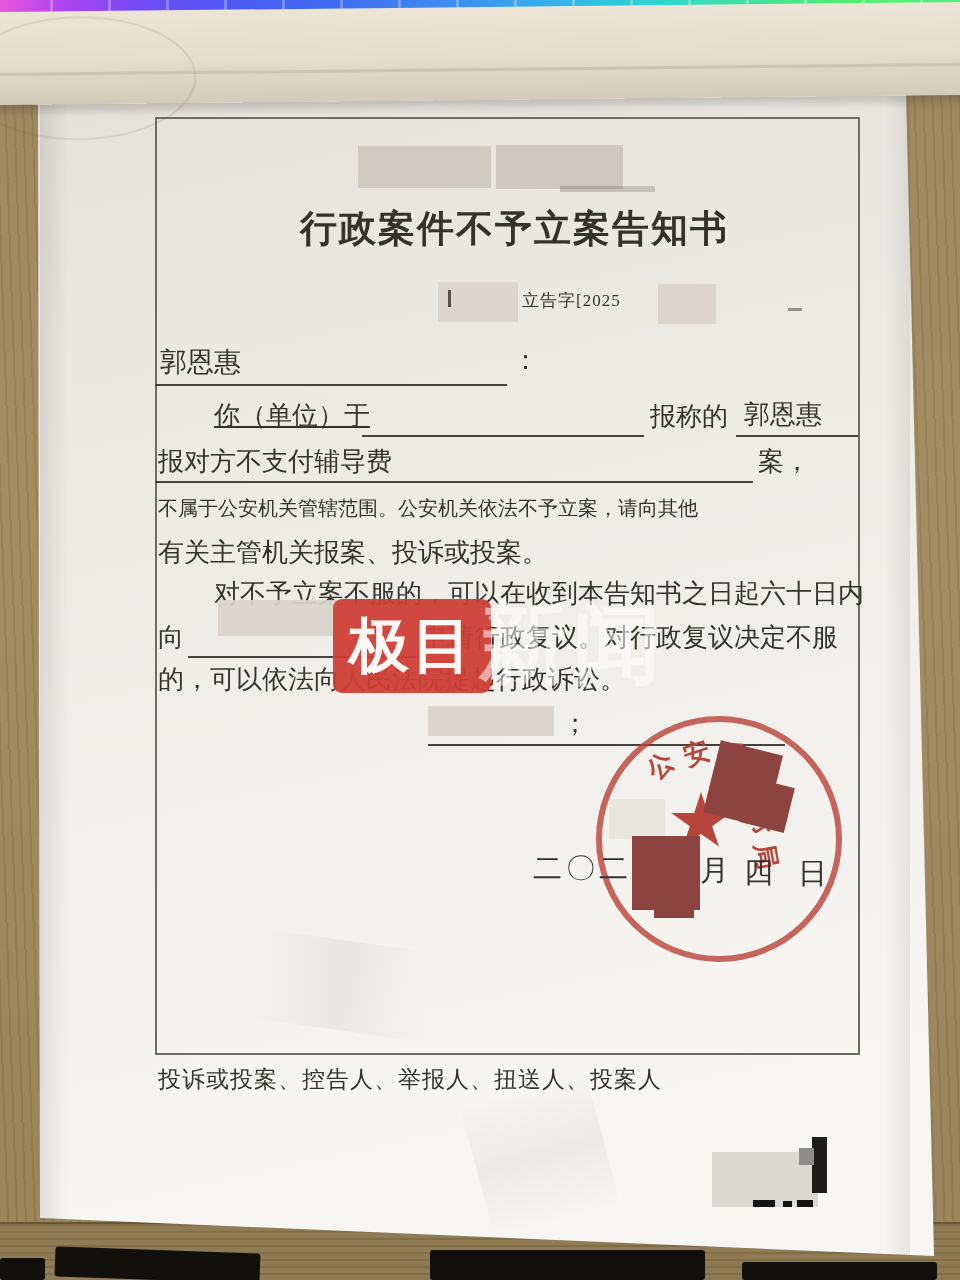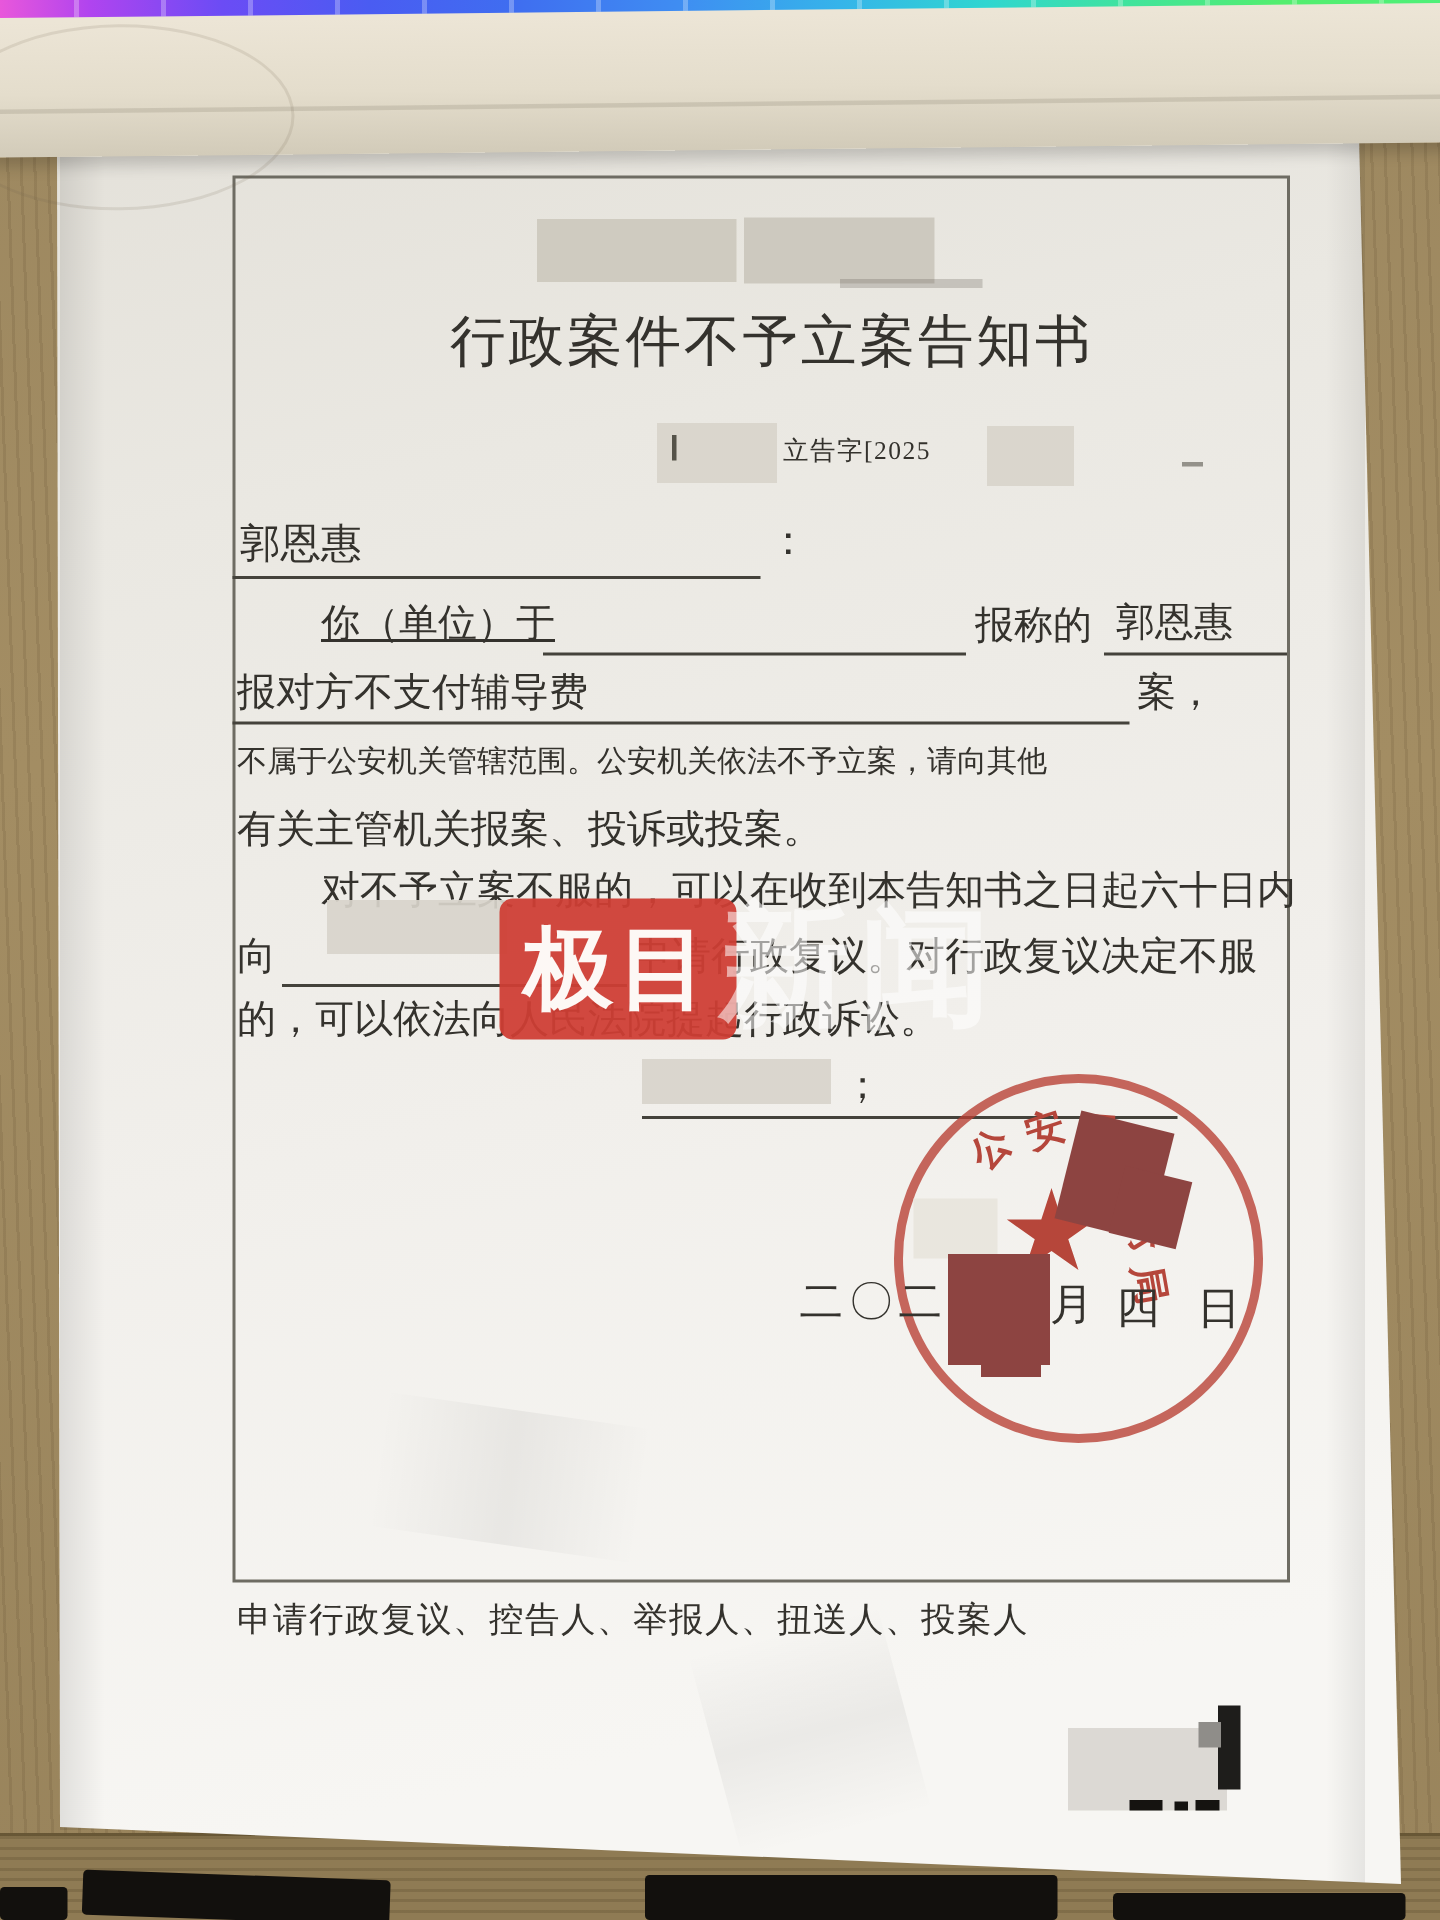--- a/index.html
+++ b/index.html
@@ -78,21 +78,21 @@
   <div class="abs edge-shade-r"></div>
   <div class="abs crease" style="left:470px;top:1090px;width:140px;height:130px;transform:rotate(75deg);"></div>
   <div class="abs crease" style="left:250px;top:940px;width:180px;height:90px;transform:rotate(8deg);"></div>
 
   <div class="abs form-border"></div>
 
   <div class="abs patch" style="left:358px;top:146px;width:133px;height:42px;"></div>
   <div class="abs patch" style="left:496px;top:145px;width:127px;height:44px;background:#cdc9bf;"></div>
   <div class="abs" style="left:560px;top:186px;width:95px;height:6px;background:rgba(90,85,75,0.25);"></div>
 
-  <div class="abs t ink" style="left:300px;top:206px;font-size:37px;font-weight:400;letter-spacing:2px;">行政案件不予立案告知书</div>
+  <div class="abs t ink" style="left:300px;top:206px;font-size:37px;font-weight:700;letter-spacing:2px;">行政案件不予立案告知书</div>
 
   <div class="abs blur-light" style="left:438px;top:282px;width:80px;height:40px;"></div>
   <div class="abs" style="left:448px;top:290px;width:3px;height:17px;background:#555349;"></div>
   <div class="abs t ink" style="left:522px;top:290px;font-size:17px;letter-spacing:1px;">立告字[2025</div>
   <div class="abs blur-light" style="left:658px;top:284px;width:58px;height:40px;"></div>
   <div class="abs" style="left:788px;top:308px;width:14px;height:3px;background:rgba(90,87,79,0.6);"></div>
 
   <div class="abs t ink" style="left:160px;top:346px;font-size:27px;">郭恩惠</div>
   <div class="abs underline" style="left:155px;top:384px;width:352px;"></div>
   <div class="abs t ink" style="left:512px;top:344px;font-size:27px;">：</div>
@@ -138,21 +138,21 @@
   <div class="abs t ink" style="left:700px;top:852px;font-size:29px;">月</div>
   <div class="abs t ink" style="left:744px;top:854px;font-size:29px;">四</div>
   <div class="abs t ink" style="left:798px;top:855px;font-size:29px;">日</div>
 
   <div class="abs paper-patch" style="left:609px;top:799px;width:56px;height:40px;"></div>
   <div class="abs redact-dark" style="left:711px;top:747px;width:64px;height:74px;transform:rotate(14deg);"></div>
   <div class="abs redact-dark" style="left:744px;top:782px;width:46px;height:46px;transform:rotate(14deg);"></div>
   <div class="abs redact-dark" style="left:632px;top:836px;width:68px;height:74px;"></div>
   <div class="abs redact-dark" style="left:654px;top:904px;width:40px;height:14px;"></div>
 
-  <div class="abs t ink" style="left:158px;top:1066px;font-size:23px;letter-spacing:1px;">申请行政复议、控告人、举报人、扭送人、投案人</div>
+  <div class="abs t ink" style="left:158px;top:1066px;font-size:23px;letter-spacing:1px;">投诉或投案、控告人、举报人、扭送人、投案人</div>
 
   <div class="abs" style="left:712px;top:1152px;width:106px;height:55px;background:#dcd9d4;"></div>
   <div class="abs" style="left:812px;top:1137px;width:15px;height:56px;background:#1e1d1b;"></div>
   <div class="abs" style="left:799px;top:1148px;width:15px;height:17px;background:#8f8d89;"></div>
   <div class="abs sig-dash" style="left:753px;top:1200px;width:22px;height:7px;"></div>
   <div class="abs sig-dash" style="left:783px;top:1201px;width:9px;height:6px;"></div>
   <div class="abs sig-dash" style="left:797px;top:1200px;width:16px;height:7px;"></div>
 
   <div class="abs kb">
     <div class="abs kb-light"></div>

